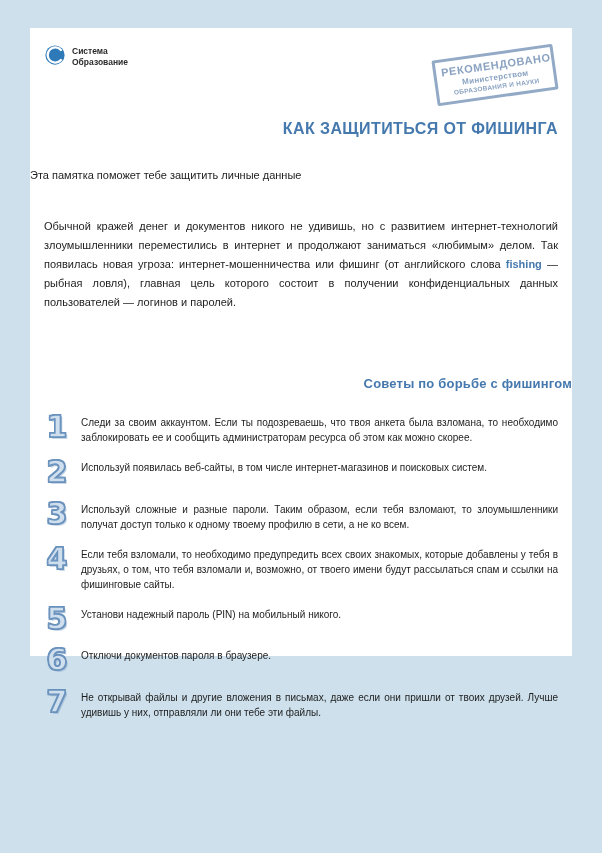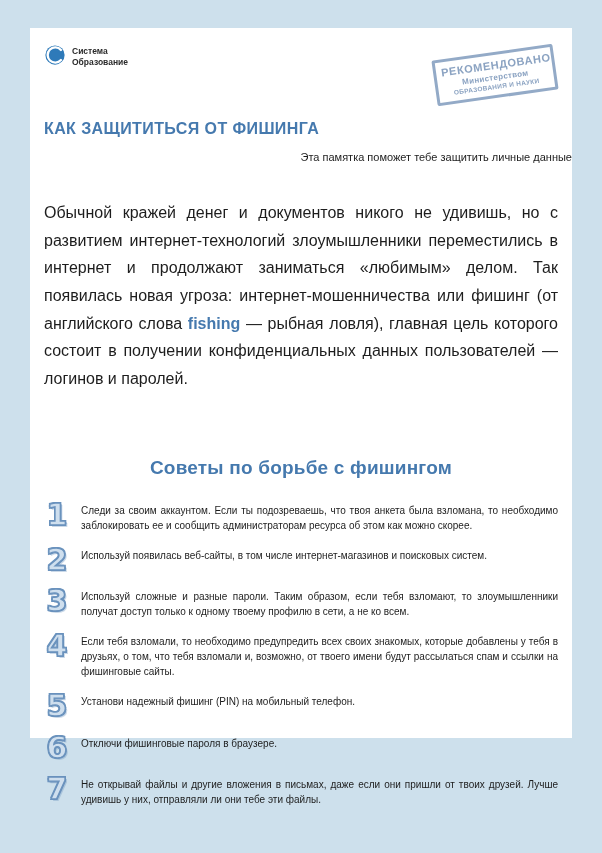--- a/index.html
+++ b/index.html
@@ -6,21 +6,21 @@
   html,body { width:602px; height:853px; }
   body {
     position:relative;
     background:#cde0ec;
     font-family:"Liberation Sans", sans-serif;
     overflow:hidden;
   }
   .page {
     position:absolute;
     left:30px; top:28px;
-    width:542px; height:710px;
+    width:542px; height:628px;
     background:#ffffff;
   }
   
   .logo {
     position:absolute; top:16px; left:14px;
     display:flex; align-items:center; gap:6px;
   }
   .logo-text {
     font-size:8.5px; font-weight:bold; color:#2b2b2b; line-height:1.3;
   }
@@ -35,47 +35,47 @@
     text-align:center;
     color:#8ba3c2;
     background:#ffffff;
   }
   .stamp-line1 { font-size:11px; font-weight:bold; letter-spacing:0.6px; }
   .stamp-line2 { font-size:8px;  font-weight:bold; margin-top:2px; letter-spacing:0.3px; }
   .stamp-line3 { font-size:6.5px; font-weight:bold; margin-top:1px; text-transform:uppercase; letter-spacing:0.3px; }
   
   .title {
     margin:92px 14px 0;
-    text-align:left;
+    text-align:right;
     color:#4579ae;
     font-size:16px;
     font-weight:bold;
     letter-spacing:0.4px;
   }
   .subtitle {
-    margin-top:13px;
-    text-align:right;
+    margin-top:31px;
+    text-align:left;
     font-size:11px;
     color:#1d1d1d;
   }
   
   .intro {
     margin:36px 14px 16px;
-    font-size:16px;
+    font-size:11px;
     line-height:1.73;
     text-align:justify;
     color:#1d1d1d;
   }
   .intro .hl { color:#4579ae; font-weight:bold; }
   
   .tips-heading {
     margin:64px 0 0;
-    text-align:center;
+    text-align:right;
     color:#4579ae;
-    font-size:19px;
+    font-size:13px;
     font-weight:bold;
     letter-spacing:0.2px;
   }
   .tips { margin:22px 14px 0; }
   .tip { display:flex; gap:11px; margin-bottom:13px; }
   .tip-num {
     flex:0 0 26px;
     text-align:center;
     font-family:"DejaVu Sans", sans-serif;
     font-size:30px;
@@ -147,26 +147,26 @@
       <div class="tip-text">Используй сложные и разные пароли. Таким образом, если тебя взломают, то злоумышленники получат доступ только к одному твоему профилю в сети, а не ко всем.</div>
     </div>
 
     <div class="tip">
       <div class="tip-num">4</div>
       <div class="tip-text">Если тебя взломали, то необходимо предупредить всех своих знакомых, которые добавлены у тебя в друзьях, о том, что тебя взломали и, возможно, от твоего имени будут рассылаться спам и ссылки на фишинговые сайты.</div>
     </div>
 
     <div class="tip">
       <div class="tip-num">5</div>
-      <div class="tip-text">Установи надежный фишинг (PIN) на мобильный телефон.</div>
+      <div class="tip-text">Установи надежный пароль (PIN) на мобильный никого.</div>
     </div>
 
     <div class="tip">
       <div class="tip-num">6</div>
-      <div class="tip-text">Отключи фишинговые пароля в браузере.</div>
+      <div class="tip-text">Отключи документов пароля в браузере.</div>
     </div>
 
     <div class="tip">
       <div class="tip-num">7</div>
       <div class="tip-text">Не открывай файлы и другие вложения в письмах, даже если они пришли от твоих друзей. Лучше удивишь у них, отправляли ли они тебе эти файлы.</div>
     </div>
 
   </div>
 
 </div>

